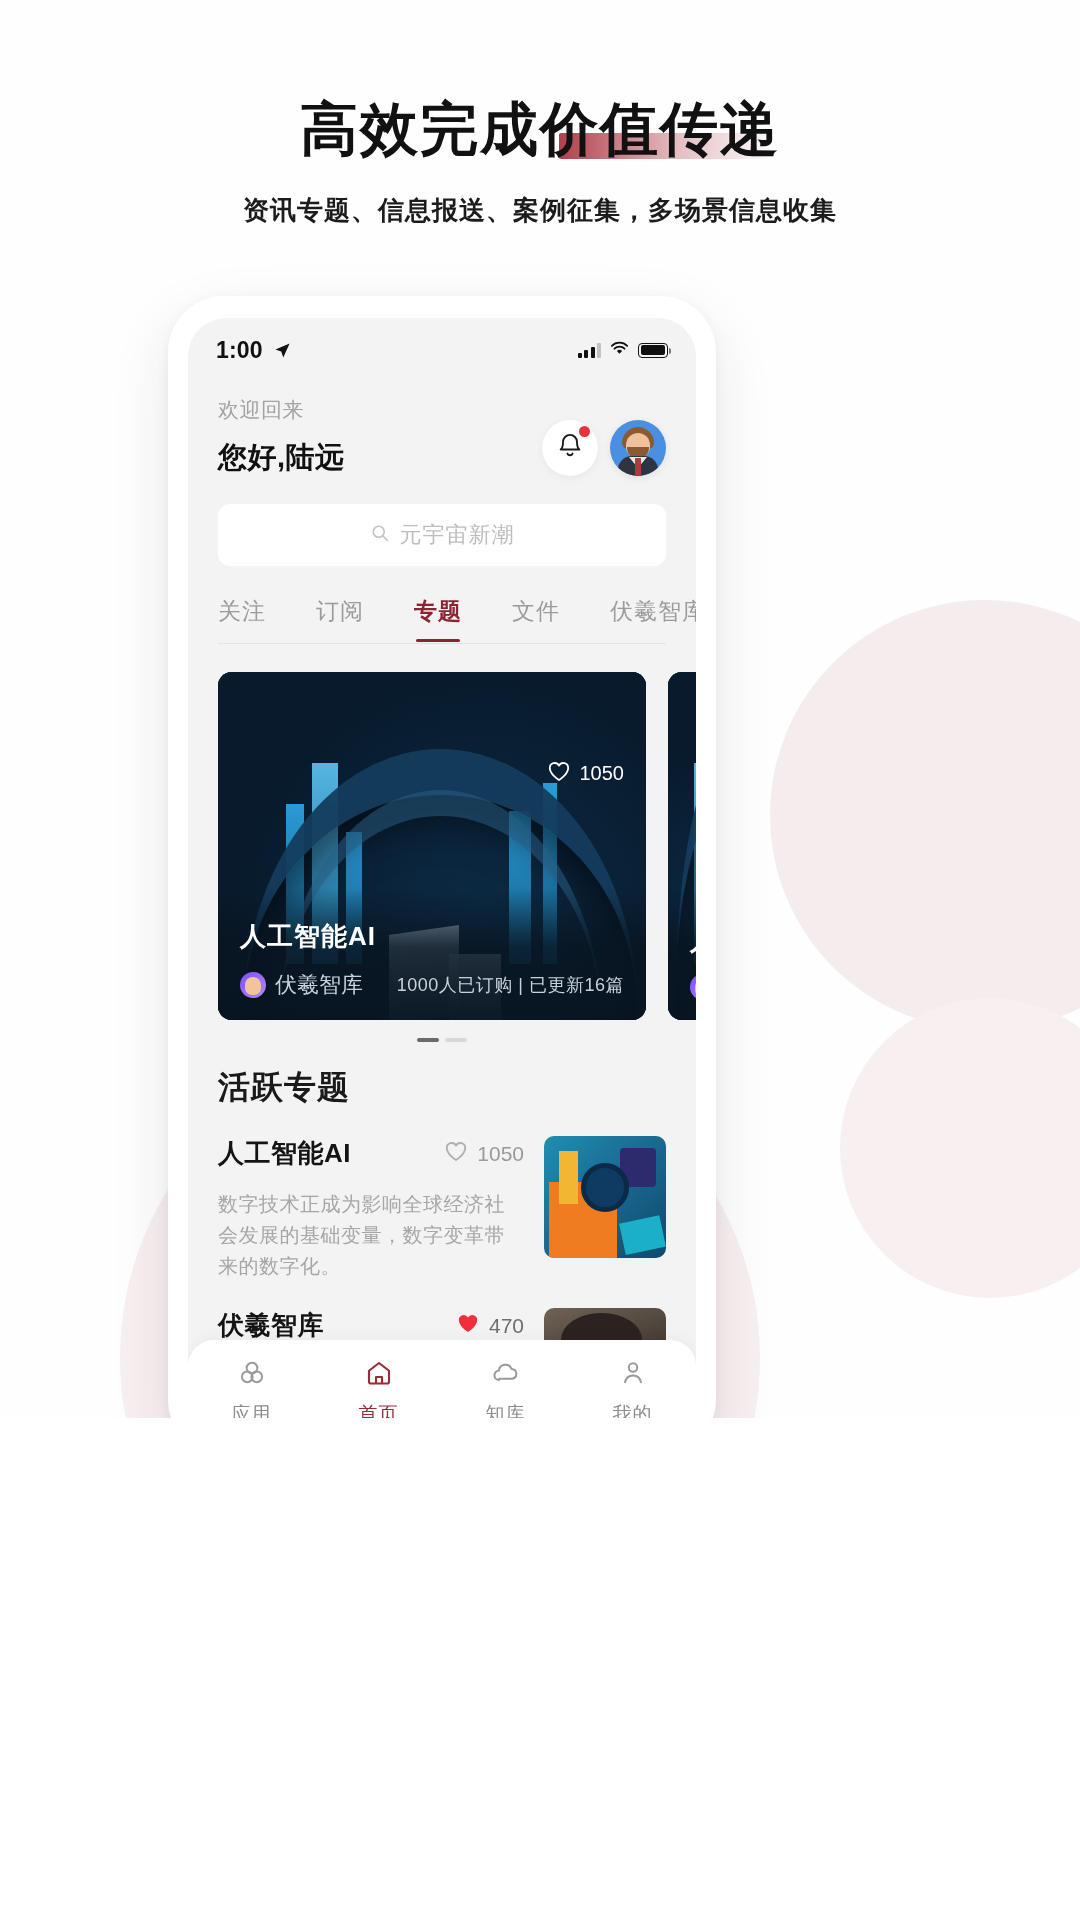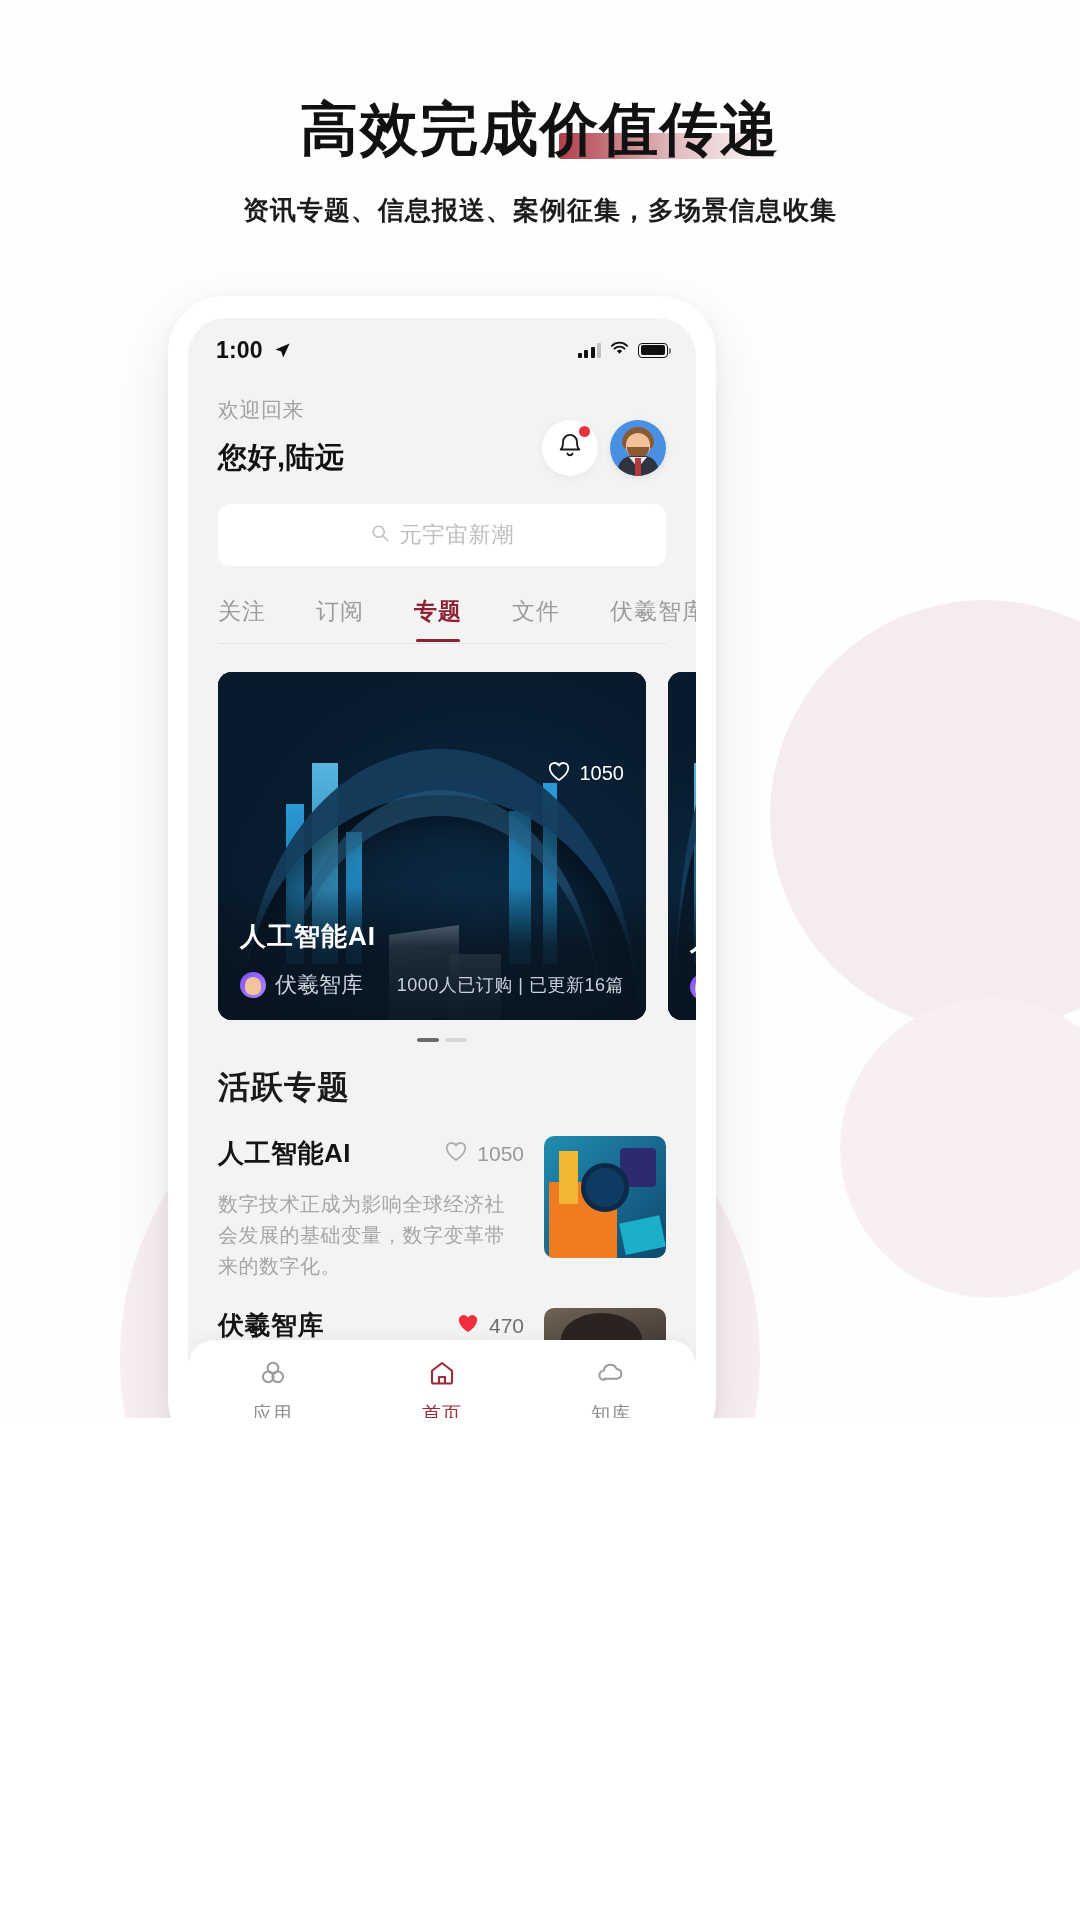--- a/index.html
+++ b/index.html
@@ -445,17 +445,26 @@
           <span class="nav-label">首页</span>
         </div>
         <div class="nav-item">
           <span>
             <svg width="30" height="30" viewBox="0 0 24 24" fill="none" stroke="#9a9a9a" stroke-width="1.6">
               <path d="M6.6 17.5a3.7 3.7 0 0 1-.3-7.4 5.3 5.3 0 0 1 10.2-1.3 3.9 3.9 0 0 1 .7 7.7H6.6z" stroke-linejoin="round"></path>
             </svg>
           </span>
           <span class="nav-label">知库</span>
         </div>
+        <div class="nav-item">
+          <span>
+            <svg width="30" height="30" viewBox="0 0 24 24" fill="none" stroke="#9a9a9a" stroke-width="1.6">
+              <circle cx="12" cy="7.6" r="3.4"></circle>
+              <path d="M5.4 20c.8-4 3.4-6 6.6-6s5.8 2 6.6 6" stroke-linejoin="round"></path>
+            </svg>
+          </span>
+          <span class="nav-label">我的</span>
+        </div>
       </div>
 
     </div>
   </div>
 </div>
 
 </body></html>

